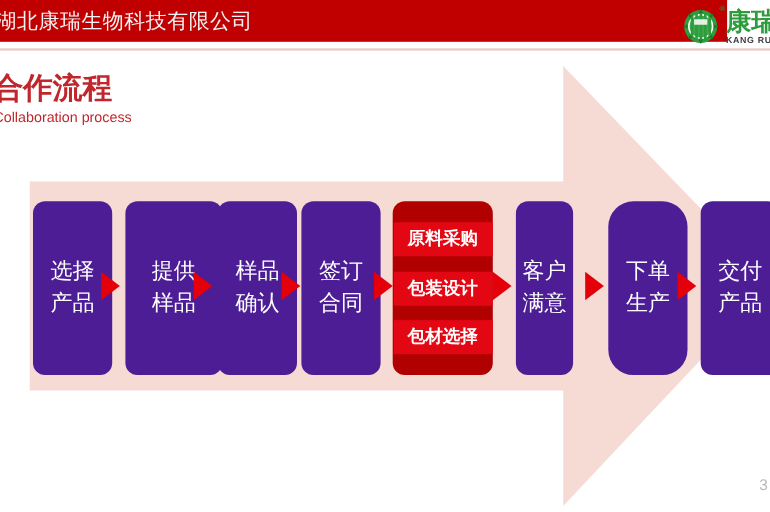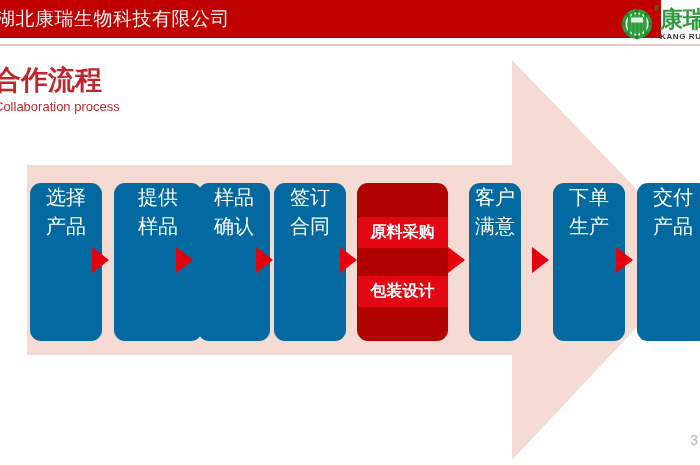--- a/index.html
+++ b/index.html
@@ -111,26 +111,27 @@
     top: 55px;
     width: 700px;
     height: 410px;
   }
 
   
   .flow-box {
     position: absolute;
     top: 183px;
     height: 158px;
-    background: #0369a1;
+    background: #4c1d95;
     border-radius: 11px;
     color: #ffffff;
     display: flex;
     flex-direction: column;
     align-items: center;
+    justify-content: center;
   }
   .flow-box .line {
     font-size: 20px;
     line-height: 1.45;
     white-space: nowrap;
   }
 
   
   #box-5 {
     background: #B00000;
@@ -234,28 +235,29 @@
 </div>
 
 <div id="box-4" class="flow-box" style="left:274px;width:72px;font-family:Liberation Serif, serif;">
   <div class="line">签订</div>
   <div class="line">合同</div>
 </div>
 
 <div id="box-5" class="flow-box" style="left:357px;width:91px;">
   <div class="band">原料采购</div>
   <div class="band">包装设计</div>
+  <div class="band">包材选择</div>
 </div>
 
 <div id="box-6" class="flow-box" style="left:469px;width:52px;">
   <div class="line">客户</div>
   <div class="line">满意</div>
 </div>
 
-<div id="box-7" class="flow-box" style="left:553px;width:72px;">
+<div id="box-7" class="flow-box" style="left:553px;width:72px;border-radius:23px;">
   <div class="line">下单</div>
   <div class="line">生产</div>
 </div>
 
 <div id="box-8" class="flow-box" style="left:637px;width:72px;">
   <div class="line">交付</div>
   <div class="line">产品</div>
 </div>
 
 <div class="connector" style="left:92px;"></div>

